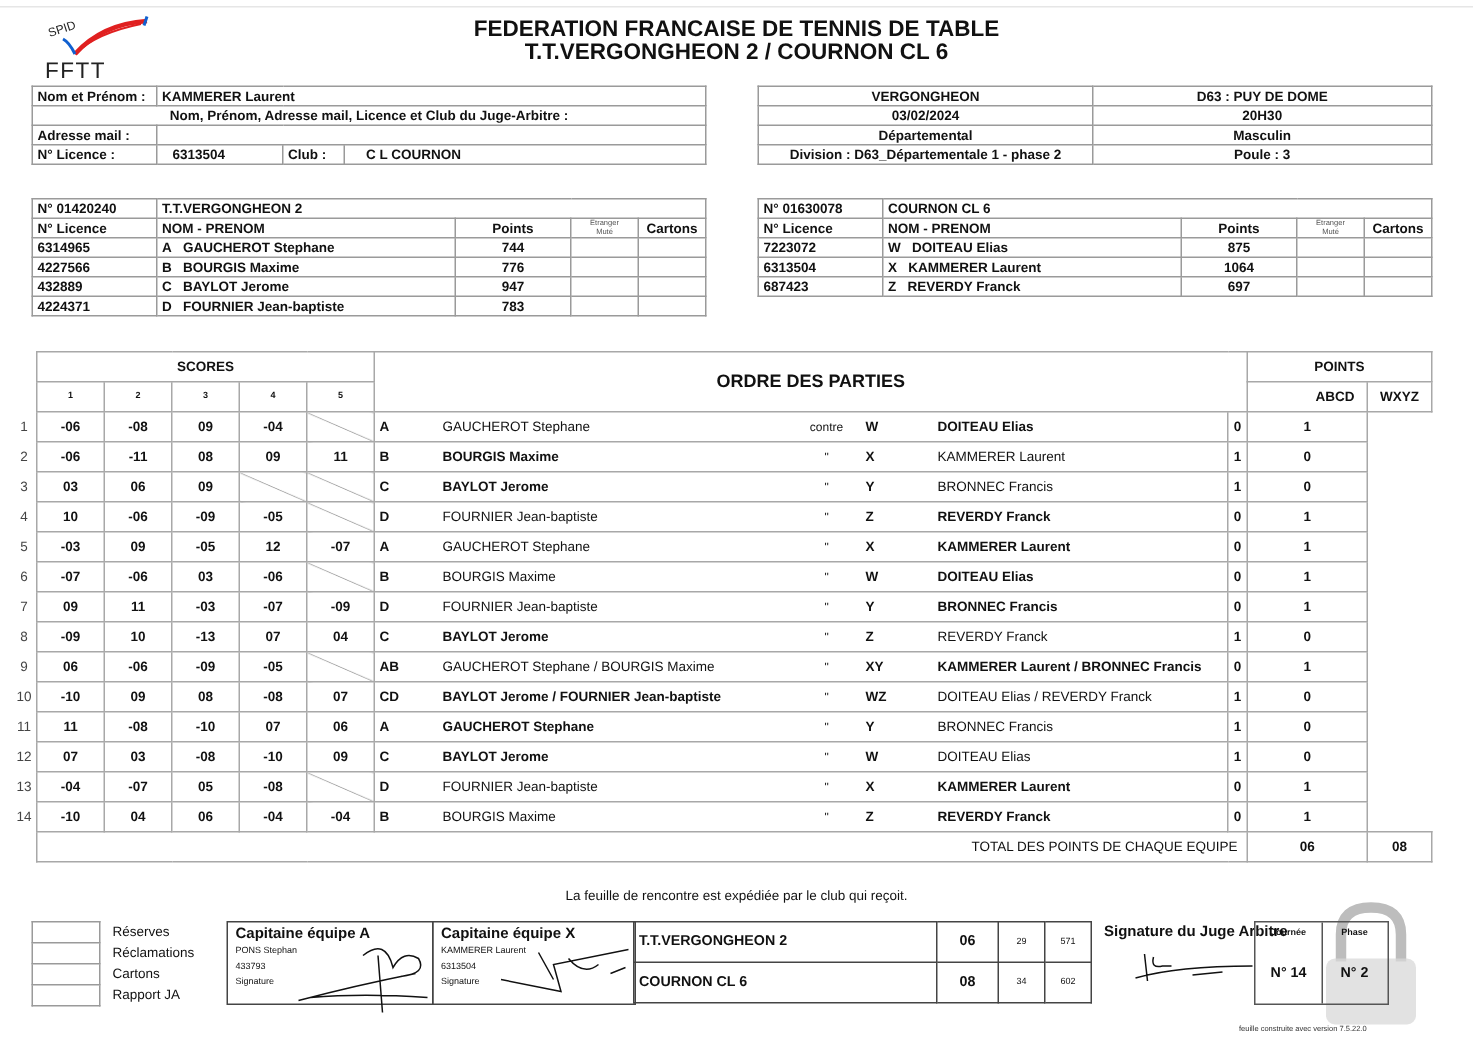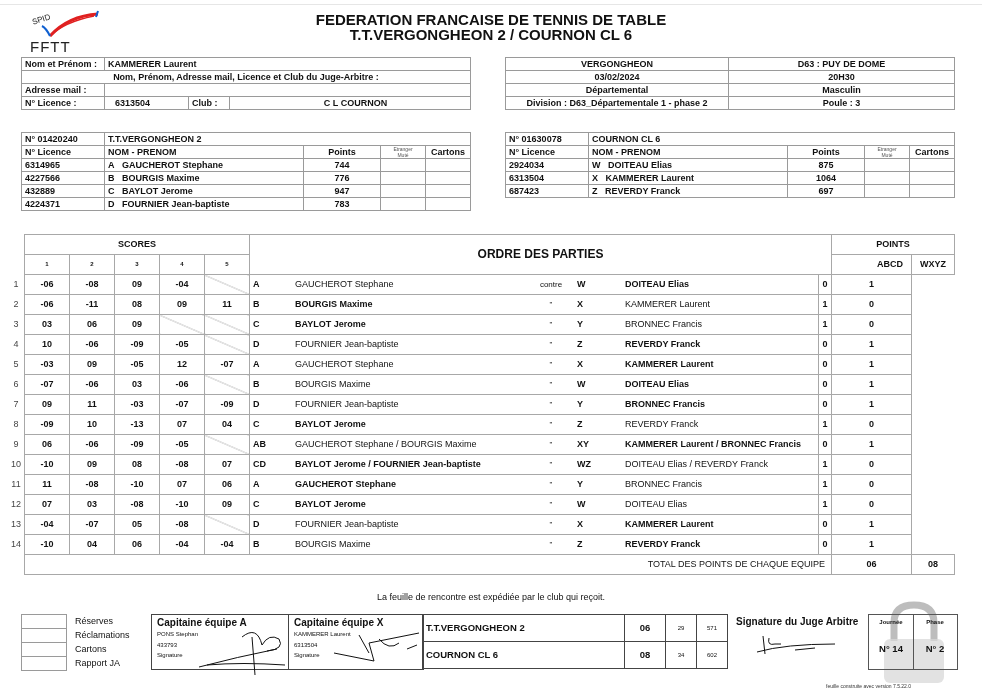--- a/index.html
+++ b/index.html
@@ -50,21 +50,21 @@
         <td colspan="4" class="b c">Nom, Prénom, Adresse mail, Licence et Club du Juge-Arbitre :</td>
       </tr>
   <tr>
     <td class="b">Adresse mail  :</td>
     <td colspan="3"></td>
   </tr>
   <tr>
     <td class="b">N° Licence     :</td>
     <td class="b" style="width:70px;padding-left:10px;">6313504</td>
     <td class="b" style="width:34px;">Club :</td>
-    <td class="b" style="padding-left:14px;text-align:center;">C L COURNON</td>
+    <td class="b" style="padding-left:14px;">C L COURNON</td>
   </tr>
 </tbody>
   </table>
 
 <table style="left:505px;top:57px;width:450px;">
   <tbody>
       <tr>
     <td class="b c" style="width:216px;">VERGONGHEON</td>
     <td class="b c">D63 : PUY DE DOME</td>
   </tr>
@@ -134,21 +134,21 @@
     <td colspan="4" class="b">COURNON CL 6</td>
   </tr>
   <tr>
     <td class="b">N° Licence</td>
     <td class="b">NOM - PRENOM</td>
     <td class="b c" style="width:70px;">Points</td>
     <td class="tiny" style="width:38px;"><span>Etranger</span><br><span>Muté</span></td>
     <td class="b c" style="width:38px;">Cartons</td>
   </tr>
   <tr>
-    <td class="b">2924034</td>
+    <td class="b">7223072</td>
     <td class="b"><span>W</span>&nbsp;&nbsp;&nbsp;<span>DOITEAU  Elias</span></td>
     <td class="b c">875</td>
     <td></td>
         <td></td>
   </tr>
   <tr>
     <td class="b">6313504</td>
     <td class="b"><span>X</span>&nbsp;&nbsp;&nbsp;<span>KAMMERER  Laurent</span></td>
     <td class="b c">1064</td>
     <td></td>
@@ -464,20 +464,20 @@
 <svg class="abs" style="left:755px;top:632px;" width="90" height="26">
   <path d="M2 20 Q30 12 80 12 M8 4 L10 22 M14 6 Q12 14 20 12 L26 12 M40 18 L60 16" stroke="#111" stroke-width="1" fill="none"></path>
 </svg>
 
 <div class="abs" style="left:880px;top:601px;width:68px;height:84px;">
   <svg width="68" height="84">
     <path d="M14 40 L14 22 Q14 4 34 4 Q54 4 54 22 L54 40" stroke="#bdbdbd" stroke-width="7" fill="none"></path>
     <rect x="4" y="38" width="60" height="44" rx="6" fill="#d8d8d8" opacity="0.75"></rect>
   </svg>
 </div>
-<div class="abs" style="left:868px;top:614px;width:88px;height:54px;border:1px solid #555;">
+<div class="abs" style="left:836px;top:614px;width:88px;height:54px;border:1px solid #555;">
   <div class="abs b" style="left:0;top:4px;width:44px;text-align:center;font-size:6px;">Journée</div>
   <div class="abs b" style="left:44px;top:4px;width:44px;text-align:center;font-size:6px;">Phase</div>
   <div class="abs" style="left:44px;top:0;width:1px;height:54px;background:#555;"></div>
   <div class="abs b" style="left:0;top:28px;width:44px;text-align:center;font-size:9.5px;">N° 14</div>
   <div class="abs b" style="left:44px;top:28px;width:44px;text-align:center;font-size:9.5px;">N° 2</div>
 </div>
 <div class="abs" style="left:826px;top:683px;font-size:5px;color:#333;">feuille construite avec version 7.5.22.0</div>
 
 </body></html>

